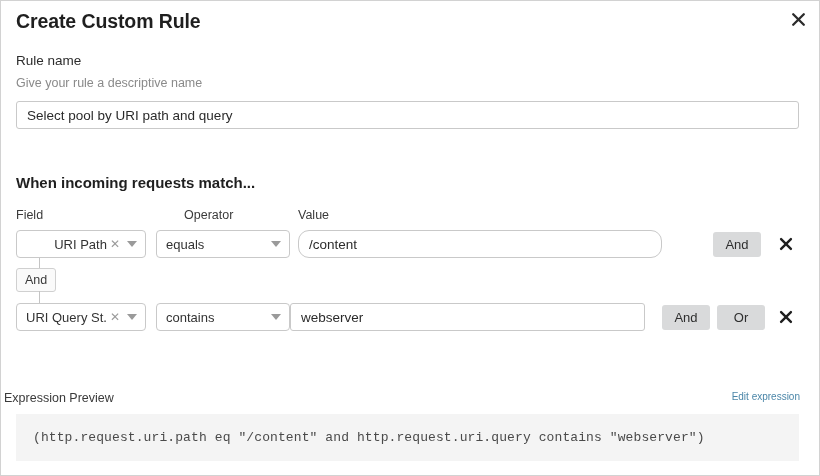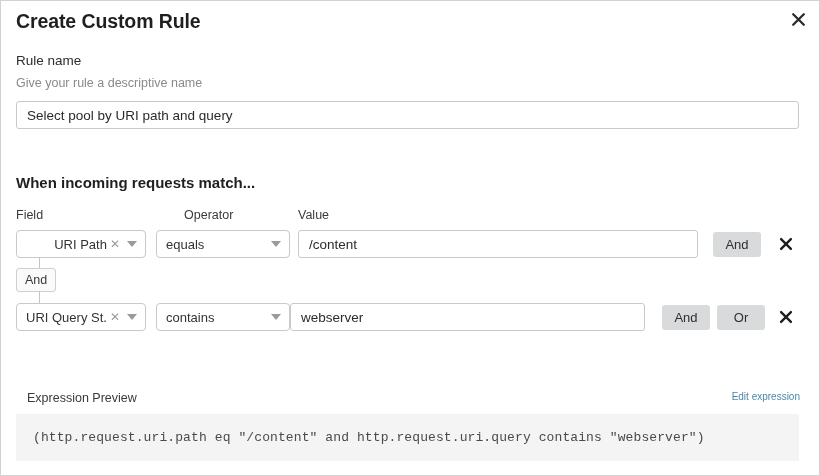--- a/index.html
+++ b/index.html
@@ -137,21 +137,21 @@
     height: 0;
     border-left: 5px solid transparent;
     border-right: 5px solid transparent;
     border-top: 6px solid #9a9a9a;
     margin-right: 2px;
   }
 
   
   #field-select-1    { left: 15px;  top: 229px; width: 130px; text-align: right; }
   #operator-select-1 { left: 155px; top: 229px; width: 134px; }
-  #value-input-1     { left: 297px; top: 229px; width: 400px; height: 28px; line-height: 27px; }
+  #value-input-1     { left: 297px; top: 229px; width: 364px; height: 28px; line-height: 27px; border-radius: 11px; }
   #and-btn-1         { left: 712px; top: 231px; }
   #delete-btn-1      { left: 774px; top: 232px; }
 
   
   #connector-line-top {
     position: absolute;
     left: 38px;
     top: 257px;
     width: 1px;
     height: 11px;
@@ -217,21 +217,21 @@
     align-items: center;
     justify-content: center;
     color: #1f1f1f;
     cursor: pointer;
   }
   .icon-x-btn svg { display:block; }
 
   
   #expr-preview-label {
     position: absolute;
-    left: 26px;
+    left: 3px;
     top: 390px;
     font-size: 12.5px;
     color: #3a3a3a;
   }
   #edit-expression-link {
     position: absolute;
     right: 19px;
     top: 390px;
     font-size: 10px;
     color: #4b86a8;

